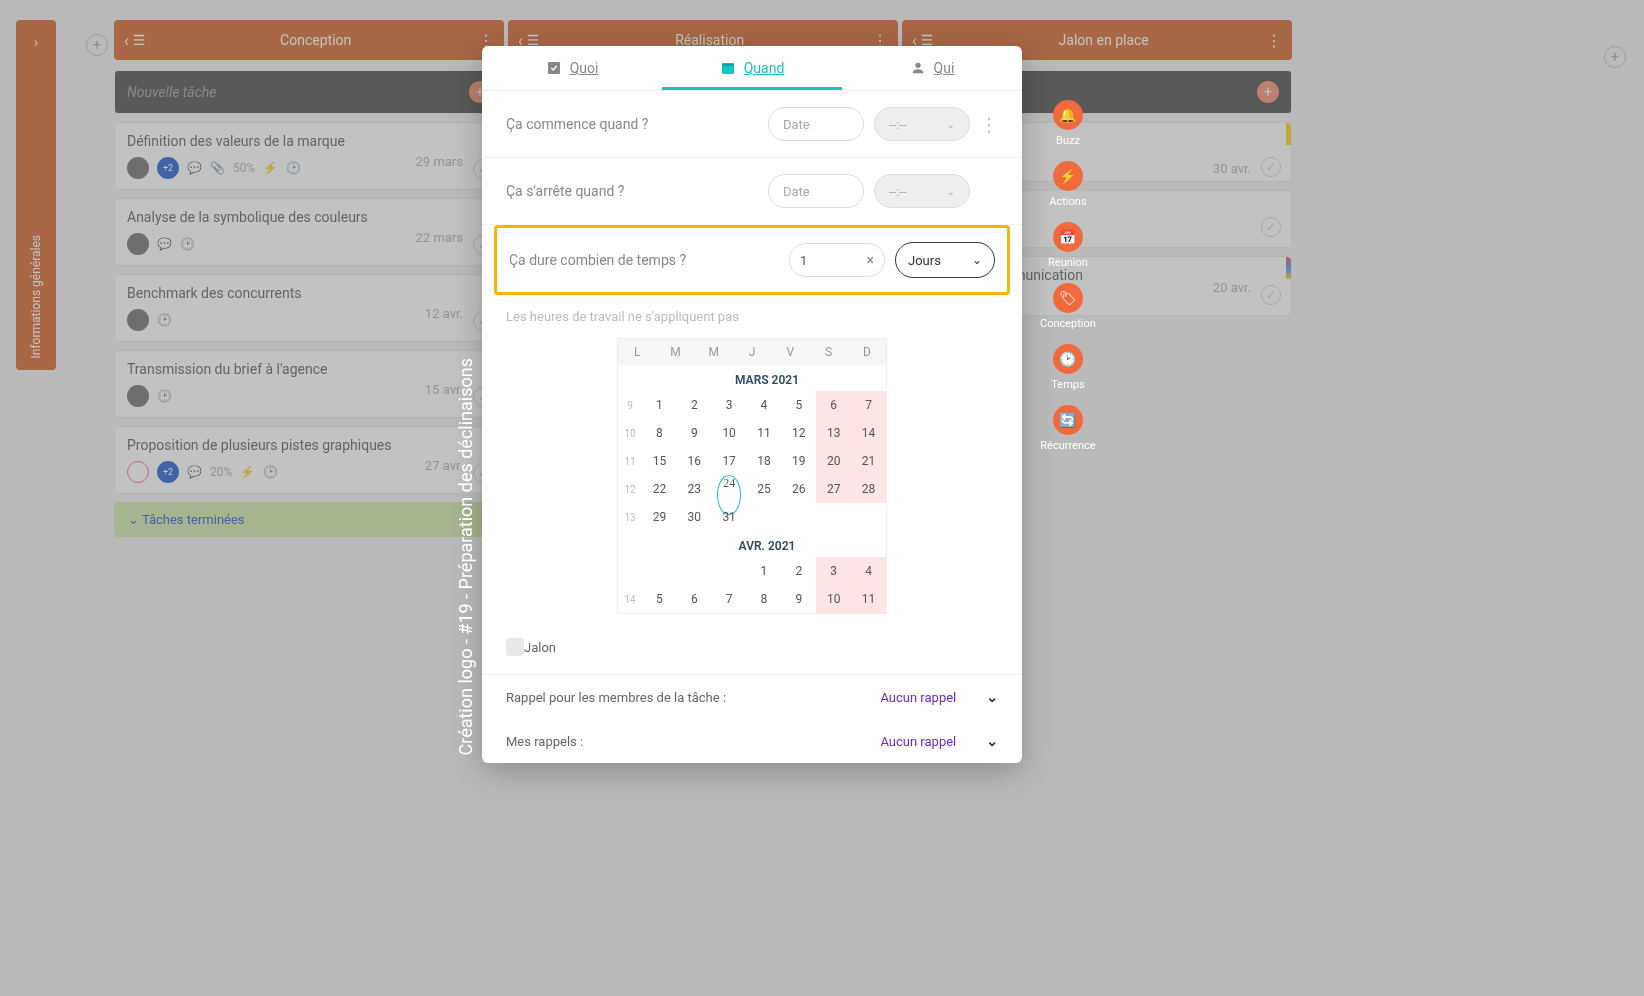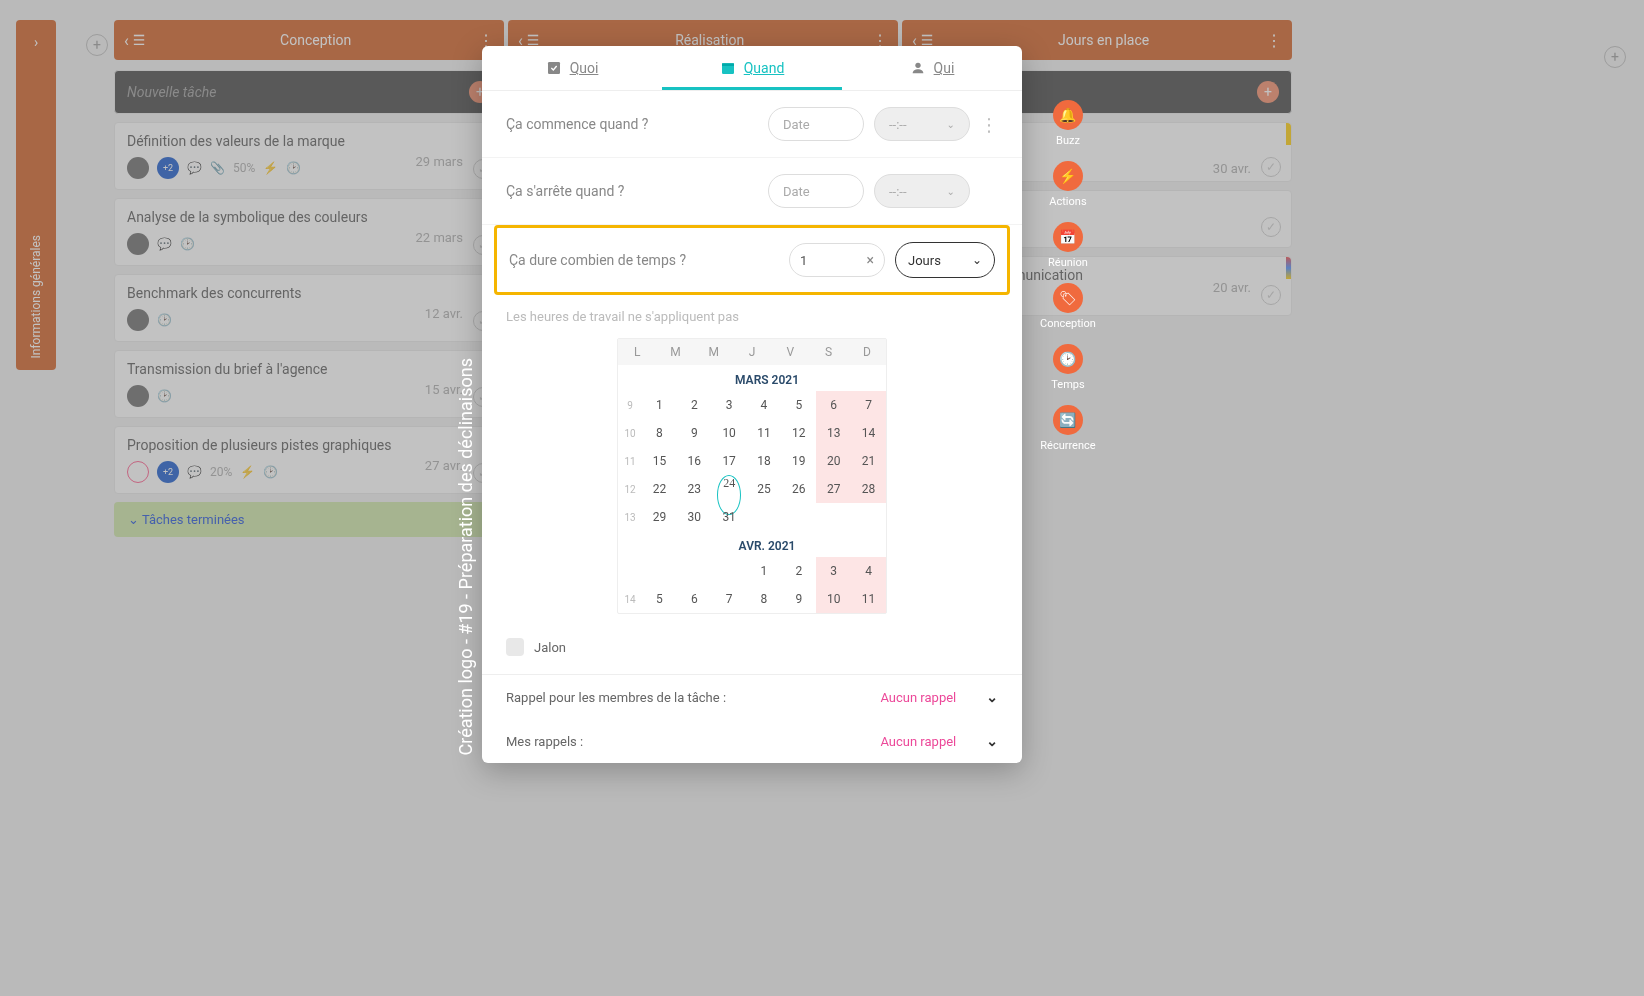--- a/index.html
+++ b/index.html
@@ -59,24 +59,24 @@
   .note { padding:14px 24px; color:#bbb; font-size:13px;}
   .cal { margin:0 auto 14px; width:270px; border:1px solid #eee; border-radius:2px; font-size:12px;}
   .cal-head { display:grid; grid-template-columns: repeat(7,1fr); background:#f6f6f6; text-align:center; color:#999; padding:6px 0;}
   .cal-month { text-align:center; color:#2a4a6a; font-weight:600; padding:8px 0 4px; font-size:12px; margin-left:30px;}
   .cal-body { }
   .cal-row { display:grid; grid-template-columns: 24px repeat(7,1fr); align-items:center; text-align:center; color:#555;}
   .cal-row .wk { color:#bbb; font-size:10px;}
   .cal-row > div { height:28px; display:flex; align-items:center; justify-content:center;}
   .cal-row .we { background:#fde5e5;}
   .cal-row .today { border:1.5px solid #17c2c2; border-radius:50%; width:24px; height:40px; margin:auto;font-family:Liberation Serif, serif;}
-  .jalon-row { display:flex; align-items:center; gap:10px; padding:10px 24px 18px; border-bottom:1px solid #eee;}
+  .jalon-row { display:flex; align-items:center; padding:10px 24px 18px; border-bottom:1px solid #eee;}
   .jalon-chk { width:18px; height:18px; border-radius:4px; background:#e8e8e8;}
   .rappel-row { display:flex; align-items:center; padding:14px 24px; font-size:13px; color:#666;}
-  .rappel-row .val { margin-left:auto; color:#ec4899;}
+  .rappel-row .val { margin-left:auto; color:#6d28d9;}
   .rappel-row .chev { margin-left:30px; font-size:14px; color:#333; font-weight:bold;}
 
   
   .actions { margin-left:18px; display:flex; flex-direction:column; gap:14px; padding-top:54px;}
   .act { display:flex; flex-direction:column; align-items:center; gap:4px;}
   .act .circ { width:30px; height:30px; border-radius:50%; background:#f06a3e; color:#fff; display:flex; align-items:center; justify-content:center; font-size:14px;}
   .act .albl { color:#fff; font-size:11px;}
 
   svg { display:block;}
 </style>
@@ -180,21 +180,21 @@
     <div class="new-task">
       <span>Nouvelle tâche</span>
       <span class="plus">+</span>
     </div>
   </div>
 
   <div class="column">
     <div class="col-header">
       <span class="back">‹</span>
       <span class="sort">☰</span>
-      <span class="title">Jours en place</span>
+      <span class="title">Jalon en place</span>
       <span class="dots">⋮</span>
     </div>
     <div class="new-task">
       <span>Nouvelle tâche</span>
       <span class="plus">+</span>
     </div>
     <div class="card" style="height:60px;">
       <div class="bar yellow"></div>
       <span class="date" style="bottom:auto;top:38px;right:40px;">30 avr.</span>
       <span class="chk" style="top:34px;">✓</span>

